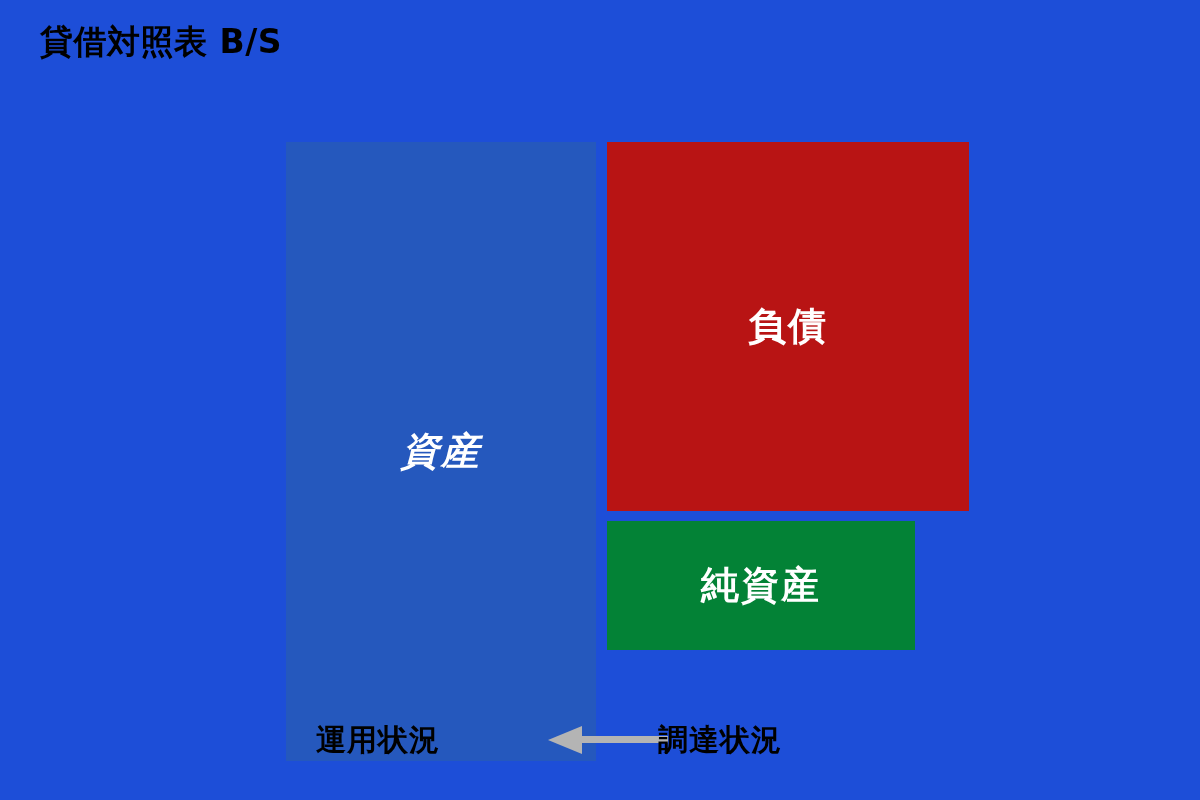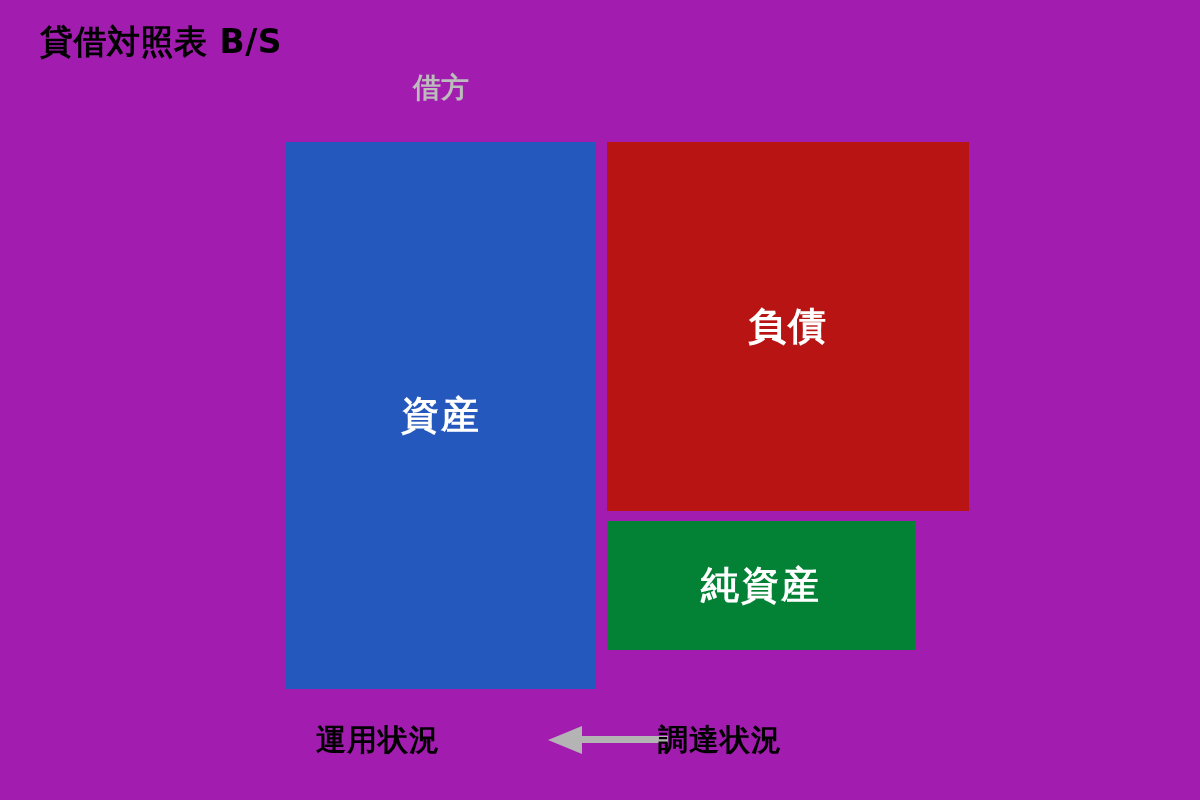--- a/index.html
+++ b/index.html
@@ -62,21 +62,22 @@
     font-weight: 700;
     letter-spacing: 2px;
     line-height: 1.2;
     white-space: nowrap;
   }
 
   #box-assets {
     left: 286px;
     top: 142px;
     width: 310px;
-    height: 547px;
+    height: 619px;
+    font-style: italic;
   }
   #box-liabilities {
     left: 607px;
     top: 142px;
     width: 362px;
     height: 369px;
   }
   #box-net-assets {
     left: 607px;
     top: 521px;
@@ -109,25 +110,24 @@
     position: absolute;
     left: 262px;
     top: 12px;
     width: 120px;
     height: 28px;
   }
 </style>
 </head>
 <body style="background: rgb(255, 255, 255);">
 
-<div id="canvas" style="background: #a21caf;">
+<div id="canvas" style="background: #1d4ed8;">
 
   <div id="page-title">貸借対照表 B/S</div>
 
-  <div class="col-header" id="header-debit" style="color: rgb(188, 188, 188);">借方</div>
 
 
   <div class="box" id="box-assets" style="background: rgb(37, 88, 189);">
     <span class="box-label" style="color: rgb(255, 255, 255);">資産</span>
   </div>
 
   <div class="box" id="box-liabilities" style="background: rgb(184, 20, 20);">
     <span class="box-label" style="color: rgb(255, 255, 255);">負債</span>
   </div>
 

